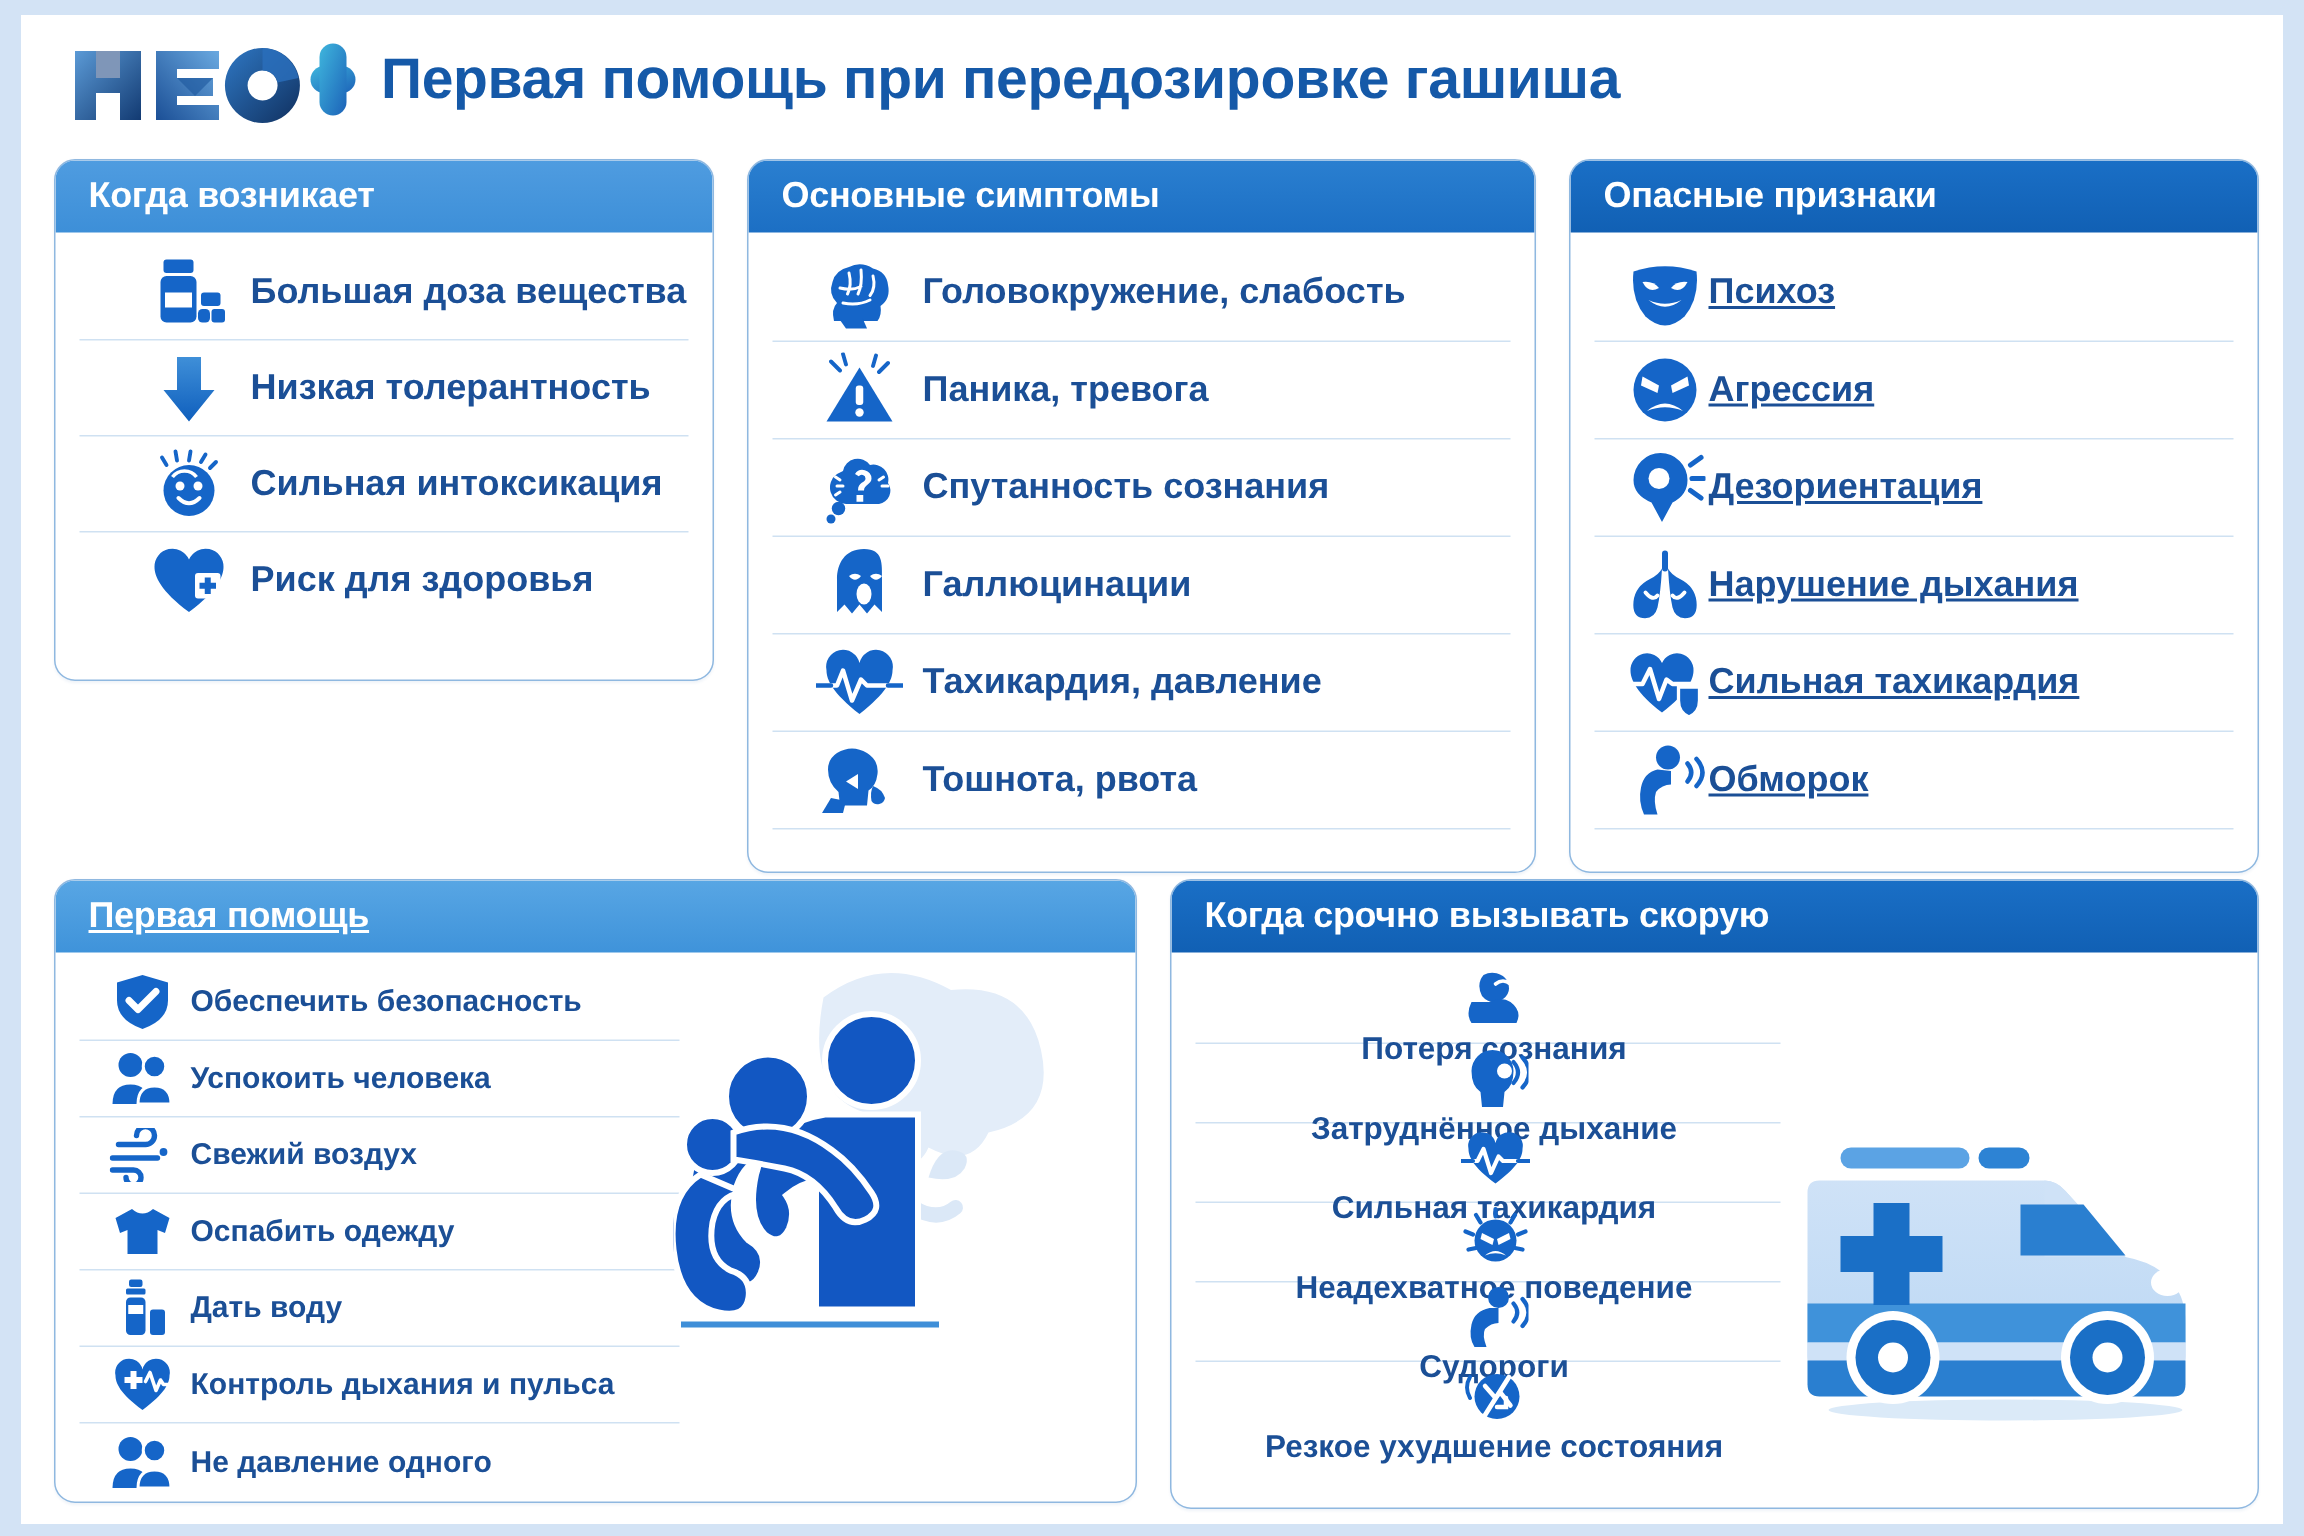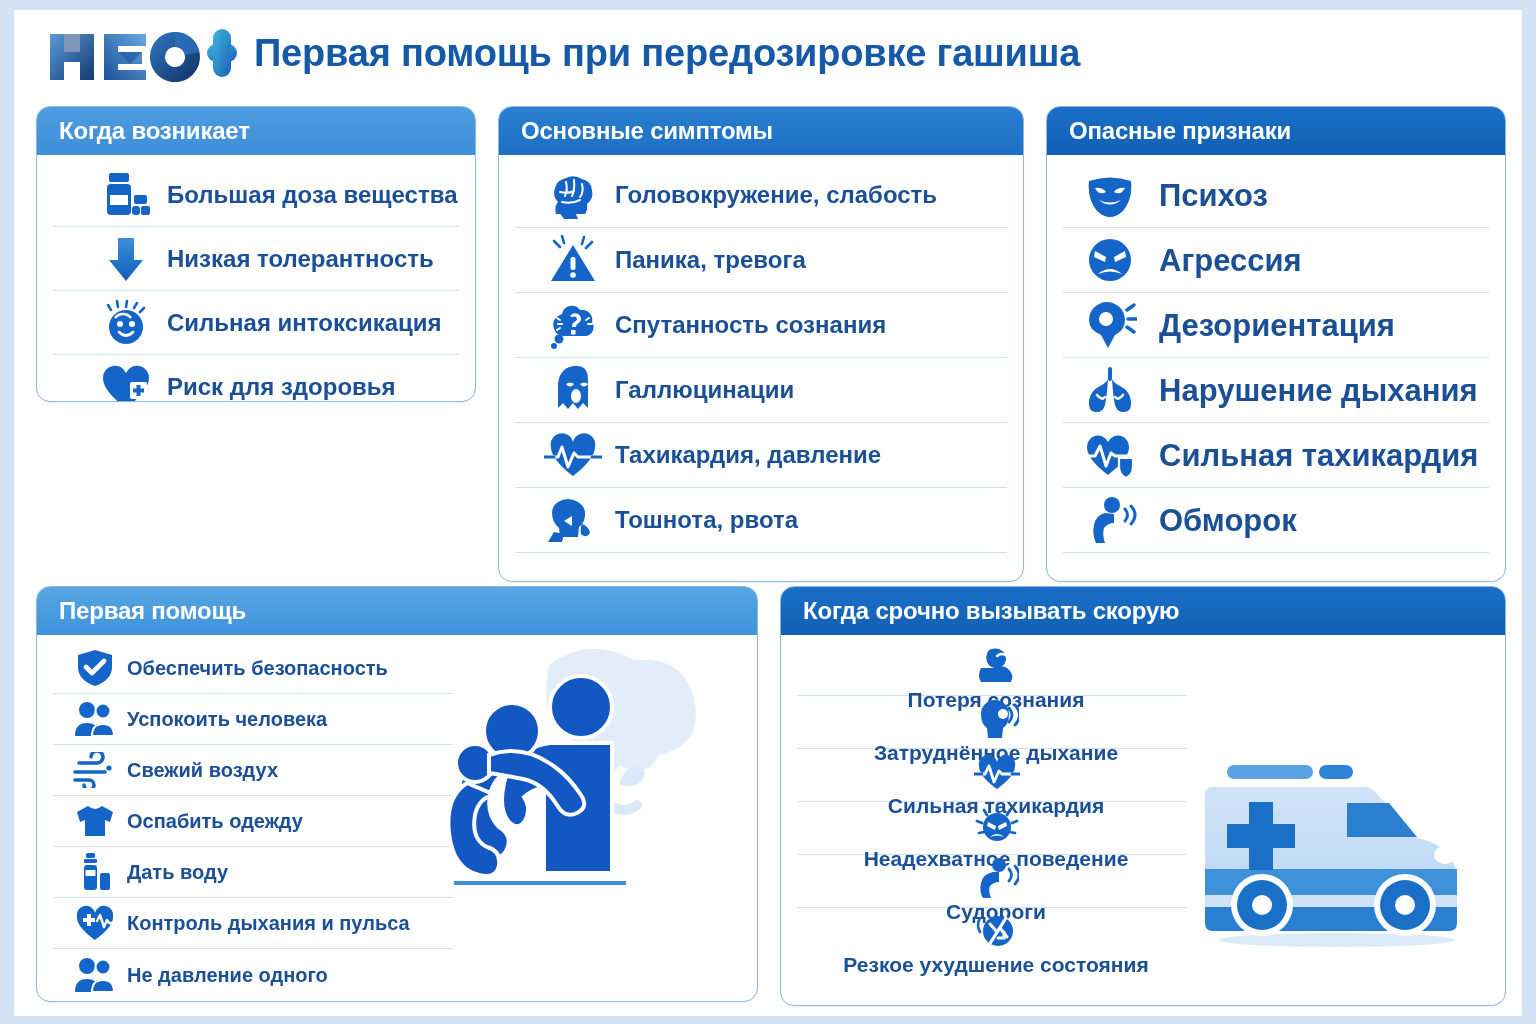--- a/index.html
+++ b/index.html
@@ -40,21 +40,21 @@
     display: flex; align-items: center;
     padding-left: 22px;
     color: #ffffff;
     font-size: 24px; font-weight: bold;
     letter-spacing: -0.2px;
     white-space: nowrap;
   }
   .card-head.h-light { background: linear-gradient(180deg,#4f9ce0 0%,#3d8fd8 100%); }
   .card-head.h-mid   { background: linear-gradient(180deg,#2a7fd0 0%,#1c6fc4 100%); }
   .card-head.h-deep  { background: linear-gradient(180deg,#1a6fc6 0%,#1160b4 100%); }
-  .card-head.h-sky   { background: linear-gradient(180deg,#58a6e4 0%,#3f93da 100%); }
+  .card-head.h-sky   { background: linear-gradient(180deg,#58a6e4 0%,#3f93da 100%); text-decoration: underline; }
 
   .card-body { padding: 8px 16px 10px 16px; position: relative; }
 
   .row {
     position: relative;
     display: flex; align-items: center;
     border-bottom: 1.4px solid #cfe1f2;
   }
   .row:last-child { border-bottom: 1.4px solid #cfe1f2; }
   .ico {
@@ -64,38 +64,38 @@
   }
   .ico svg { display: block; }
   .lbl {
     color: #1b4f96;
     font-weight: bold;
     white-space: nowrap;
     line-height: 1;
   }
 
   
-  #card-when     { left: 22px;   top: 96px;  width: 440px;  height: 296px; }
+  #card-when     { left: 22px;   top: 96px;  width: 440px;  height: 348px; }
   #card-symptoms { left: 484px;  top: 96px;  width: 526px;  height: 476px; }
   #card-danger   { left: 1032px; top: 96px;  width: 460px;  height: 476px; }
   #card-aid      { left: 22px;   top: 576px; width: 722px;  height: 416px; }
   #card-call     { left: 766px;  top: 576px; width: 726px;  height: 420px; }
 
   
   #card-when .row     { height: 64px; }
   #card-when .ico     { width: 62px; height: 58px; margin-left: 42px; }
   #card-when .lbl     { font-size: 24px; margin-left: 10px; }
 
   #card-symptoms .row { height: 65px; text-align: center; }
   #card-symptoms .ico { width: 60px; height: 58px; margin-left: 28px; }
   #card-symptoms .lbl { font-size: 24px; margin-left: 12px; }
 
   #card-danger .row   { height: 65px; }
   #card-danger .ico   { width: 58px; height: 58px; margin-left: 18px; }
-  #card-danger .lbl   { font-size: 31px; margin-left: 20px; }
+  #card-danger .lbl   { font-size: 24px; margin-left: 0; text-decoration: underline; }
 
   #card-aid .list     { width: 400px; }
   #card-aid .row      { height: 51px; }
   #card-aid .ico      { width: 48px; height: 44px; margin-left: 18px; }
   #card-aid .lbl      { font-size: 20px; margin-left: 8px; }
 
   #card-call .list    { width: 390px; }
   #card-call .row     { height: 53px; flex-direction: column; }
   #card-call .ico     { width: 48px; height: 46px; margin-left: 10px; }
   #card-call .lbl     { font-size: 21px; margin-left: 8px; }

